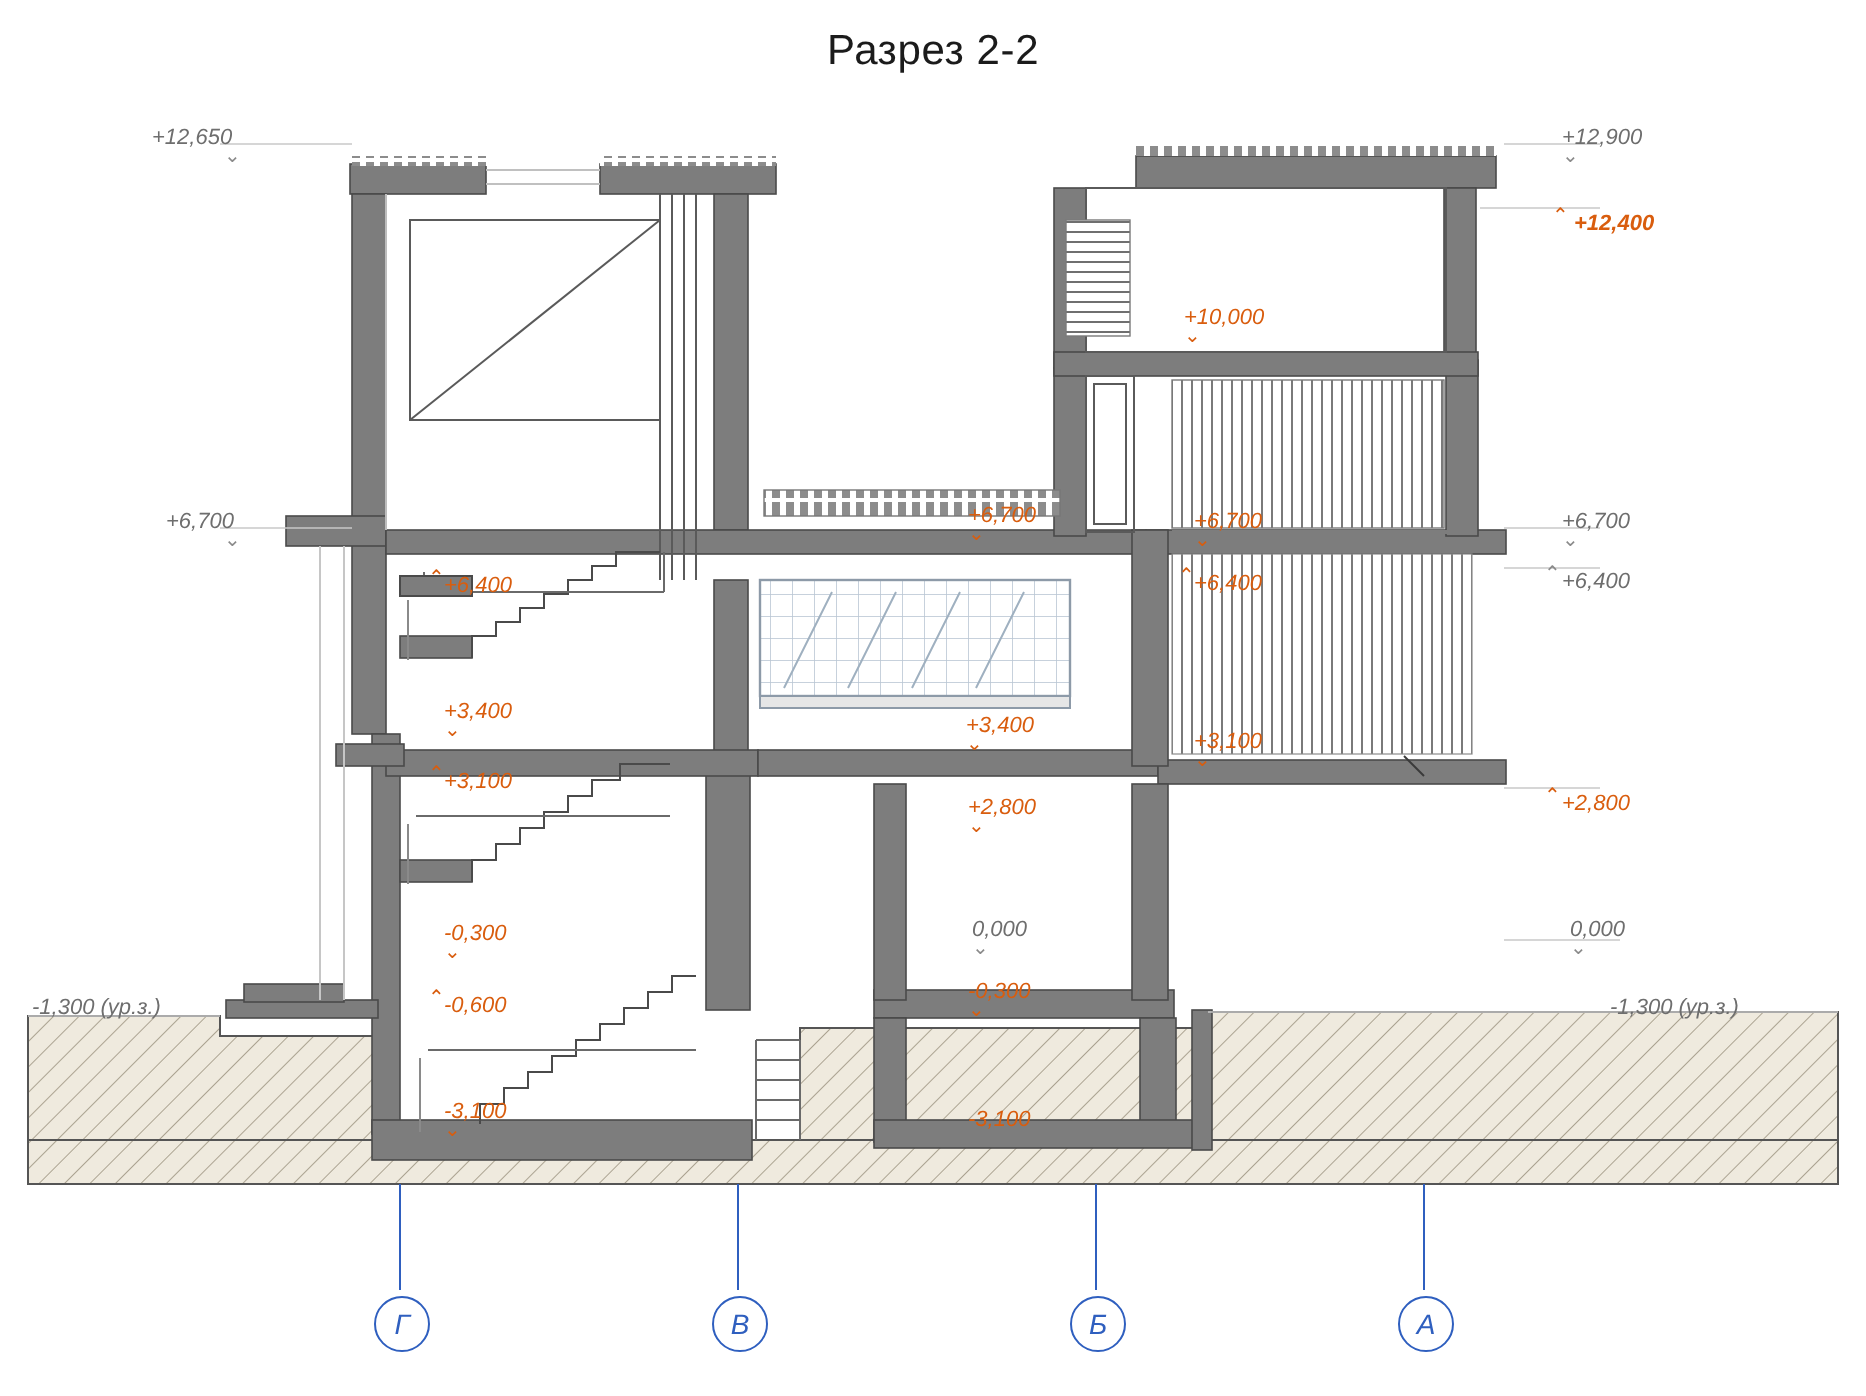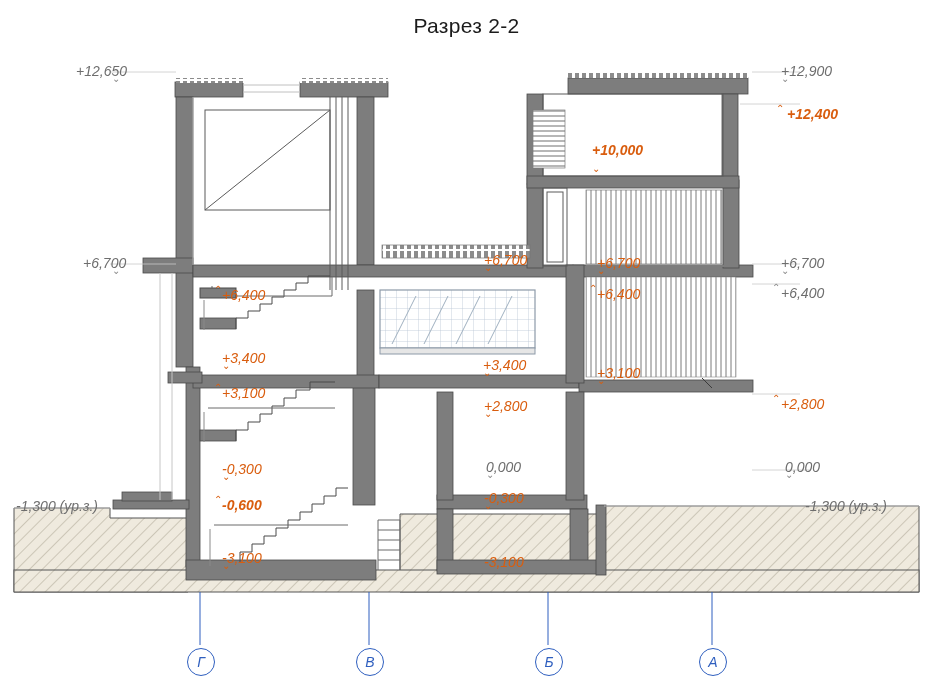--- a/index.html
+++ b/index.html
@@ -7,21 +7,21 @@
     width:933px;height:698px;background:#ffffff;
     font-family:"Liberation Sans", sans-serif;
     position:relative;overflow:hidden;
   }
   #sheet{position:absolute;left:0;top:0;width:933px;height:698px;}
   #title{
     position:absolute;left:0;top:14px;width:933px;text-align:center;
     font-size:21px;color:#1b1b1b;letter-spacing:.3px;
   }
   .lvl{
-    position:absolute;font-size:14px;font-style:italic;color:#d95d0e;
+    position:absolute;font-size:11px;font-style:italic;color:#d95d0e;
     white-space:nowrap;
   }
   .lvl.grey{color:#6e6e6e;}
   .tick{position:absolute;color:#d95d0e;font-size:10px;line-height:1;}
   .tick.up:after{content:"\2303";}
   .tick.down:after{content:"\2304";}
   .tick.grey{color:#8a8a8a;}
   .axis-label{
     position:absolute;width:26px;height:26px;border:1.3px solid #2f5fbf;
     border-radius:50%;color:#2f5fbf;font-size:14px;font-style:italic;
@@ -236,21 +236,21 @@
   <div class="tick up grey" style="left:772px;top:283px;"></div>
 
   <div class="lvl" style="left:781px;top:396px;">+2,800</div>
   <div class="tick up" style="left:772px;top:394px;"></div>
 
   <div class="lvl grey" style="left:785px;top:459px;">0,000</div>
   <div class="tick down grey" style="left:785px;top:470px;"></div>
 
   <div class="lvl grey" style="left:805px;top:498px;">-1,300 (ур.з.)</div>
 
-  <div class="lvl" style="left:592px;top:142px;font-weight:bold;">+10,000</div>
+  <div class="lvl" style="left:592px;top:153px;">+10,000</div>
   <div class="tick down" style="left:592px;top:164px;"></div>
 
   <div class="lvl" style="left:484px;top:252px;">+6,700</div>
   <div class="tick down" style="left:484px;top:263px;"></div>
 
   <div class="lvl" style="left:597px;top:255px;">+6,700</div>
   <div class="tick down" style="left:597px;top:266px;"></div>
 
   <div class="lvl" style="left:597px;top:286px;">+6,400</div>
   <div class="tick up" style="left:589px;top:284px;"></div>
@@ -275,21 +275,21 @@
 
   <div class="lvl grey" style="left:486px;top:459px;">0,000</div>
   <div class="tick down grey" style="left:486px;top:470px;"></div>
 
   <div class="lvl" style="left:222px;top:461px;">-0,300</div>
   <div class="tick down" style="left:222px;top:472px;"></div>
 
   <div class="lvl" style="left:484px;top:490px;">-0,300</div>
   <div class="tick down" style="left:484px;top:501px;"></div>
 
-  <div class="lvl" style="left:222px;top:497px;font-weight:bold;">-0,600</div>
+  <div class="lvl" style="left:222px;top:497px;">-0,600</div>
   <div class="tick up" style="left:214px;top:495px;"></div>
 
   <div class="lvl" style="left:222px;top:550px;">-3,100</div>
   <div class="tick down" style="left:222px;top:561px;"></div>
 
   <div class="lvl" style="left:484px;top:554px;">-3,100</div>
 
   <div class="axis-label" style="left:187px;top:648px;">Г</div>
   <div class="axis-label" style="left:356px;top:648px;">В</div>
   <div class="axis-label" style="left:535px;top:648px;">Б</div>

